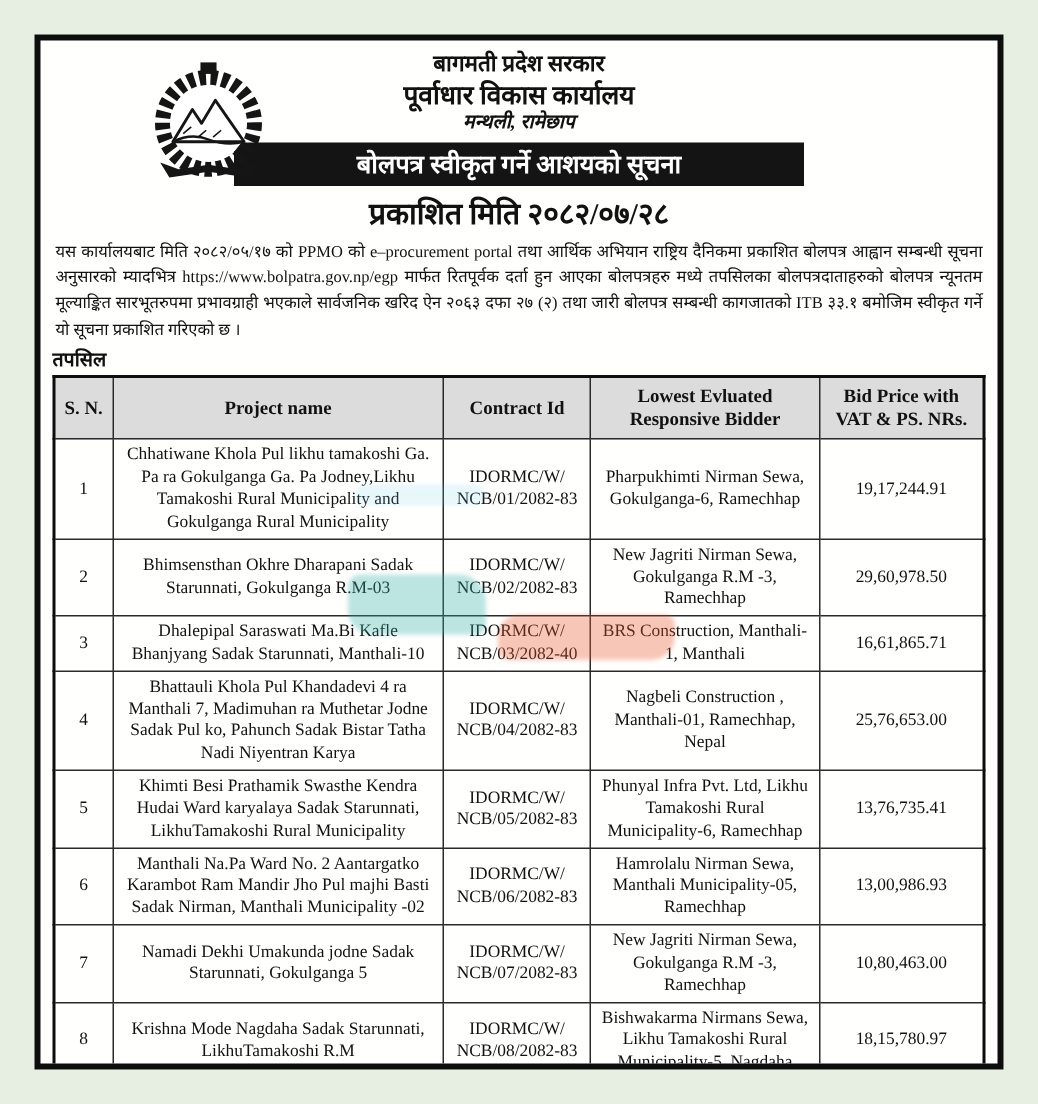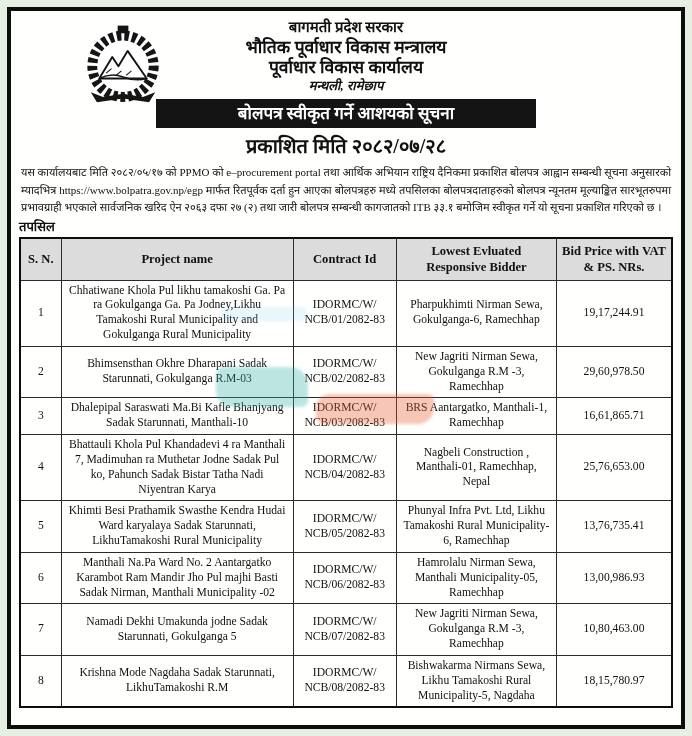--- a/index.html
+++ b/index.html
@@ -5,21 +5,21 @@
   html, body { margin: 0; padding: 0; }
   * { box-sizing: border-box; }
   body {
     width: 692px; height: 736px;
     background: #e7efe2;
     font-family: "Liberation Serif", "DejaVu Serif", serif;
     color: #111;
   }
   .page {
     width: 692px; height: 736px;
-    padding: 7px;
+    padding: 23px;
   }
   .doc {
     position: relative;
     width: 100%; height: 100%;
     background: #fffffe;
     border: 4px solid #0d0d0d;
     padding: 4px 8px 2px 8px;
     display: flex;
     flex-direction: column;
     overflow: hidden;
@@ -101,21 +101,20 @@
           <circle cx="60" cy="54" r="40" fill="none" stroke="#151515" stroke-width="13" stroke-dasharray="6 4"></circle>
           <circle cx="60" cy="54" r="33" fill="#ffffff"></circle>
           <path d="M29 70 L46 42 L54 54 L66 34 L91 70 Z" fill="none" stroke="#151515" stroke-width="2.5" stroke-linejoin="round"></path>
           <path d="M29 70 Q45 62 60 68 Q76 74 91 70" fill="none" stroke="#151515" stroke-width="2"></path>
           <path d="M38 63 L45 57 M51 66 L58 60 M64 66 L71 60" stroke="#151515" stroke-width="1.4"></path>
           <rect x="53" y="1" width="14" height="10" fill="#151515"></rect>
           <path d="M18 88 L34 94 L60 90 L86 94 L102 88 L94 101 L60 96 L26 101 Z" fill="#151515"></path>
         </svg>
       </span>
       <div class="org-line l0">बागमती प्रदेश सरकार</div>
-      <div class="org-line l1">भौतिक पूर्वाधार विकास मन्त्रालय</div>
       <div class="org-line l3">पूर्वाधार विकास कार्यालय</div>
       <div class="org-line l4">मन्थली, रामेछाप</div>
     </div>
 
     <div class="banner-wrap">
       <div class="banner">बोलपत्र स्वीकृत गर्ने आशयको सूचना</div>
     </div>
     <div class="pub-date">प्रकाशित मिति २०८२/०७/२८</div>
 
     <div class="body-text">यस कार्यालयबाट मिति २०८२/०५/१७ को PPMO को e–procurement portal तथा आर्थिक अभियान राष्ट्रिय दैनिकमा प्रकाशित बोलपत्र आह्वान सम्बन्धी सूचना अनुसारको म्यादभित्र https://www.bolpatra.gov.np/egp मार्फत रितपूर्वक दर्ता हुन आएका बोलपत्रहरु मध्ये तपसिलका बोलपत्रदाताहरुको बोलपत्र न्यूनतम मूल्याङ्कित सारभूतरुपमा प्रभावग्राही भएकाले  सार्वजनिक खरिद ऐन २०६३ दफा २७ (२) तथा जारी बोलपत्र सम्बन्धी कागजातको ITB ३३.१ बमोजिम स्वीकृत गर्ने यो सूचना प्रकाशित गरिएको छ ।</div>
@@ -149,22 +148,22 @@
           <tr>
         <td>2</td>
         <td>Bhimsensthan Okhre Dharapani Sadak Starunnati, Gokulganga R.M-03</td>
         <td>IDORMC/W/ NCB/02/2082-83</td>
         <td>New Jagriti Nirman Sewa, Gokulganga R.M -3, Ramechhap</td>
         <td>29,60,978.50</td>
       </tr>
           <tr>
         <td>3</td>
         <td>Dhalepipal Saraswati Ma.Bi Kafle Bhanjyang Sadak Starunnati, Manthali-10</td>
-        <td>IDORMC/W/ NCB/03/2082-83</td>
-        <td>BRS Aantargatko, Manthali-1, Ramechhap</td>
+        <td>IDORMC/W/ NCB/03/2082-40</td>
+        <td>BRS Construction, Manthali-1, Manthali</td>
         <td>16,61,865.71</td>
       </tr>
           <tr>
         <td>4</td>
         <td>Bhattauli Khola Pul Khandadevi 4 ra Manthali 7, Madimuhan ra Muthetar Jodne Sadak Pul ko, Pahunch Sadak Bistar Tatha Nadi Niyentran Karya</td>
         <td>IDORMC/W/ NCB/04/2082-83</td>
         <td>Nagbeli Construction , Manthali-01, Ramechhap, Nepal</td>
         <td>25,76,653.00</td>
       </tr>
           <tr>

